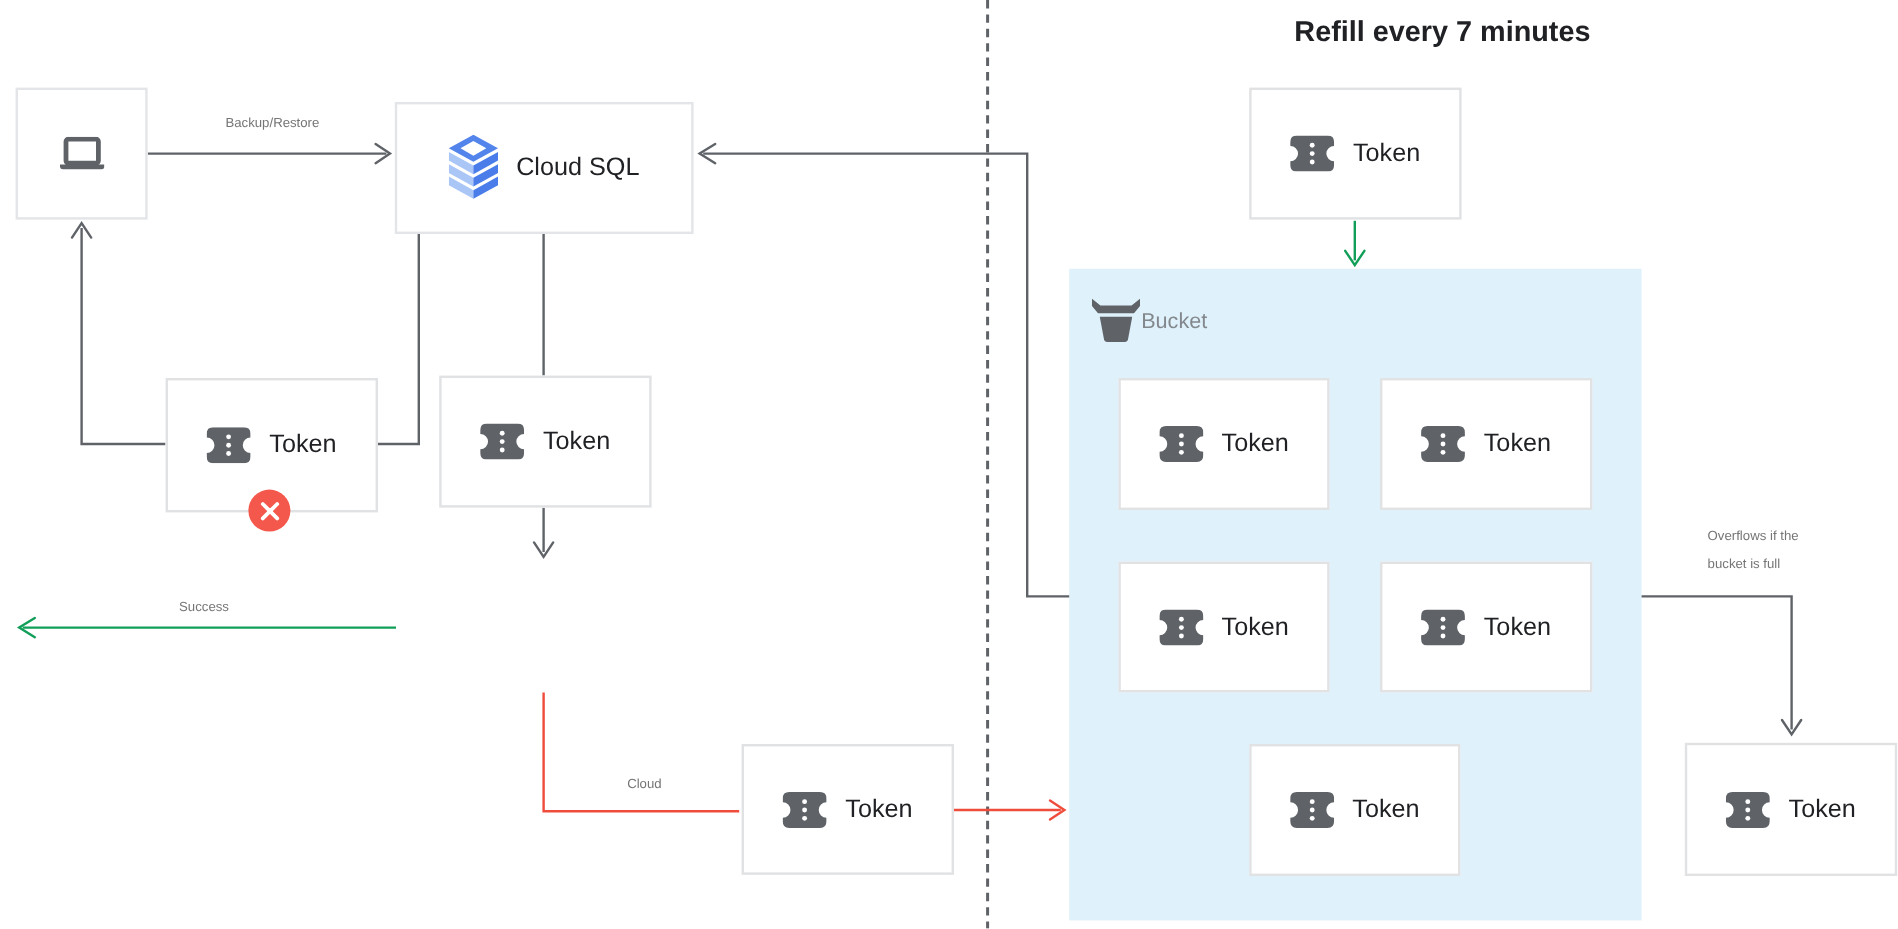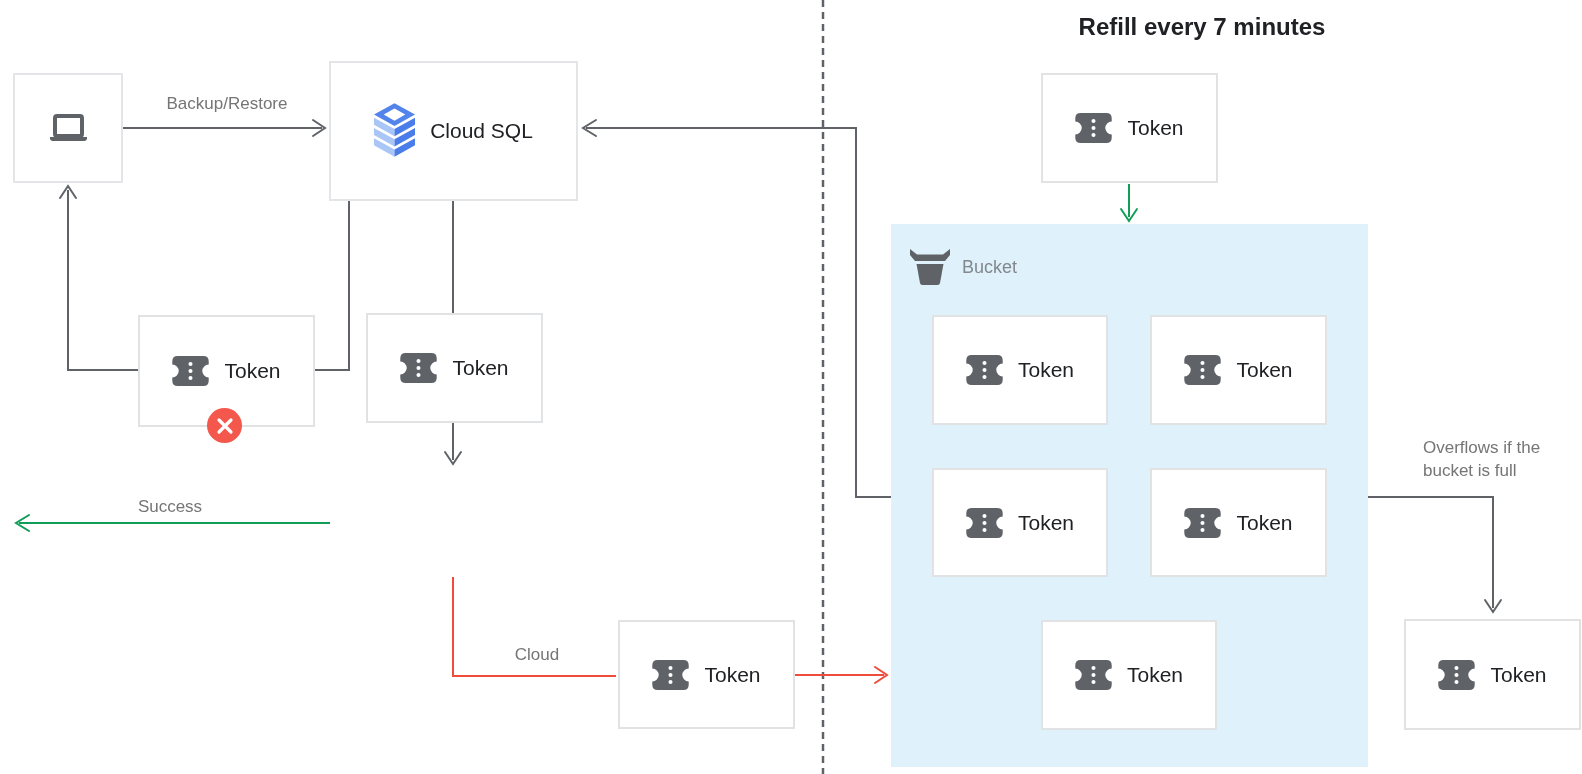--- a/index.html
+++ b/index.html
@@ -8,27 +8,27 @@
     font-family:"Liberation Sans",sans-serif;
   }
   .box{
     position:absolute;background:#fff;border:2px solid #E3E5E8;box-sizing:border-box;
     display:flex;align-items:center;justify-content:center;gap:15px;
   }
   .box .box-label{font-size:21px;color:#202124;white-space:nowrap;}
   .token-box{border-color:#E0E2E4;justify-content:center;}
   .icon{display:inline-flex;align-items:center;justify-content:center;line-height:0;}
   .bucket-area{position:absolute;left:891px;top:224px;width:477px;height:543px;background:#DFF1FB;}
-  .bucket-header{position:absolute;left:909px;top:247px;display:flex;align-items:center;gap:11px;}
+  .bucket-header{position:absolute;left:909px;top:247px;display:flex;align-items:center;}
   .bucket-header .bucket-label{font-size:18px;color:#83888D;}
   .diagram-title{
     position:absolute;left:1002px;top:13px;width:400px;text-align:center;
     font-size:24px;font-weight:700;color:#202124;
   }
-  .edge-label{position:absolute;font-size:17px;color:#757575;line-height:23px;}
+  .edge-label{position:absolute;font-size:11px;color:#757575;line-height:23px;}
   .lbl-center{text-align:center;}
   .overlay{position:absolute;left:0;top:0;pointer-events:none;}
   .badge{
     position:absolute;left:207px;top:408px;width:35px;height:35px;border-radius:50%;
     background:#F4584C;display:flex;align-items:center;justify-content:center;
   }
   .two-line{font-size:21px;color:#202124;line-height:29px;text-align:left;}
 </style>
 </head>
 <body>
@@ -100,21 +100,21 @@
 
   <div class="box" style="left:13px;top:73px;width:110px;height:110px">
     <span class="icon">
         <svg width="37" height="28" viewBox="0 0 37 28">
           <rect x="5" y="2" width="27" height="20" rx="2" fill="none" stroke="#5F6368" stroke-width="4"></rect>
           <path d="M0 23 h37 v1.6 q0 2.4 -2.4 2.4 h-32.2 Q0 27 0 24.6 Z" fill="#5F6368"></path>
         </svg>
       </span>
   </div>
 
-  <div class="box" style="left:329px;top:61px;width:249px;height:140px">
+  <div class="box" style="left:329px;top:85px;width:249px;height:110px">
     <span class="icon">
         <svg width="41" height="56" viewBox="0 0 40 54">
           <polygon points="20,0 40,11 20,22 0,11" fill="#5384EC"></polygon>
           <polygon points="20,5 30.5,11 20,17 9.5,11" fill="#fff"></polygon>
           <polygon points="0,14 20,25 20,32 0,21" fill="#A9C6F7"></polygon>
           <polygon points="20,25 40,14 40,21 20,32" fill="#4A7DE9"></polygon>
           <polygon points="0,24 20,35 20,42 0,31" fill="#A9C6F7"></polygon>
           <polygon points="20,35 40,24 40,31 20,42" fill="#4A7DE9"></polygon>
           <polygon points="0,34 20,45 20,52 0,41" fill="#A9C6F7"></polygon>
           <polygon points="20,45 40,34 40,41 20,52" fill="#4A7DE9"></polygon>

